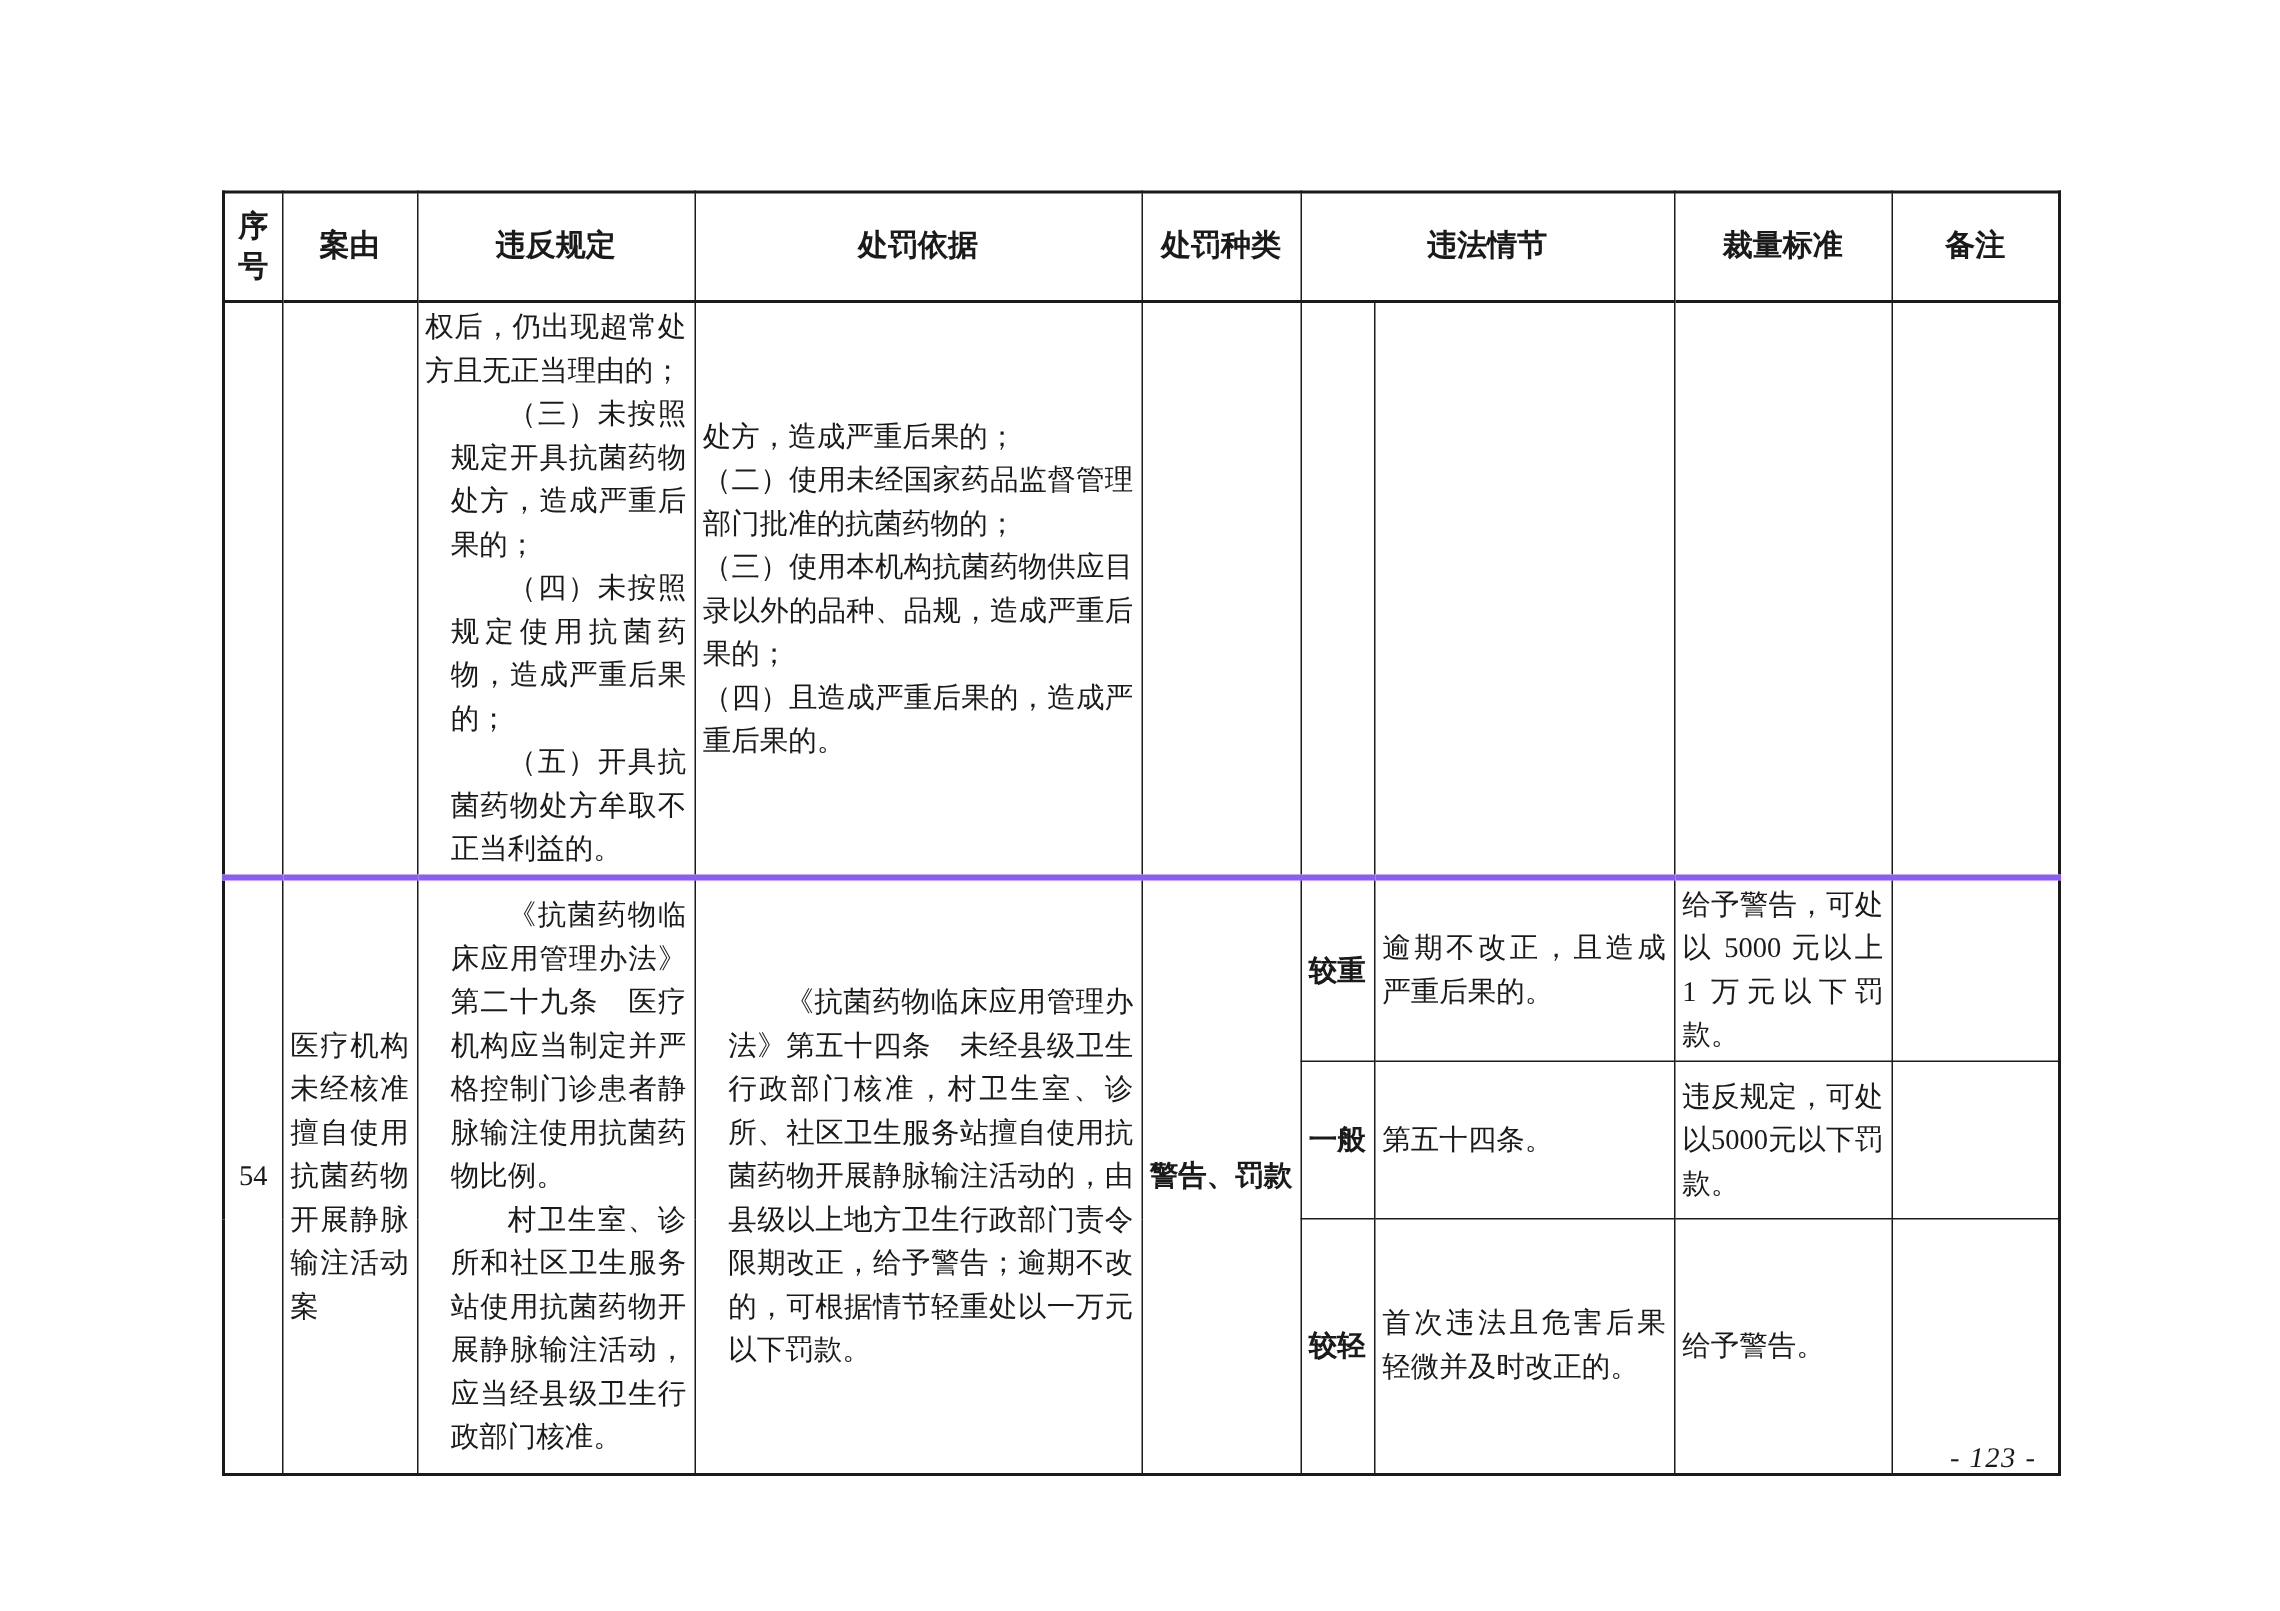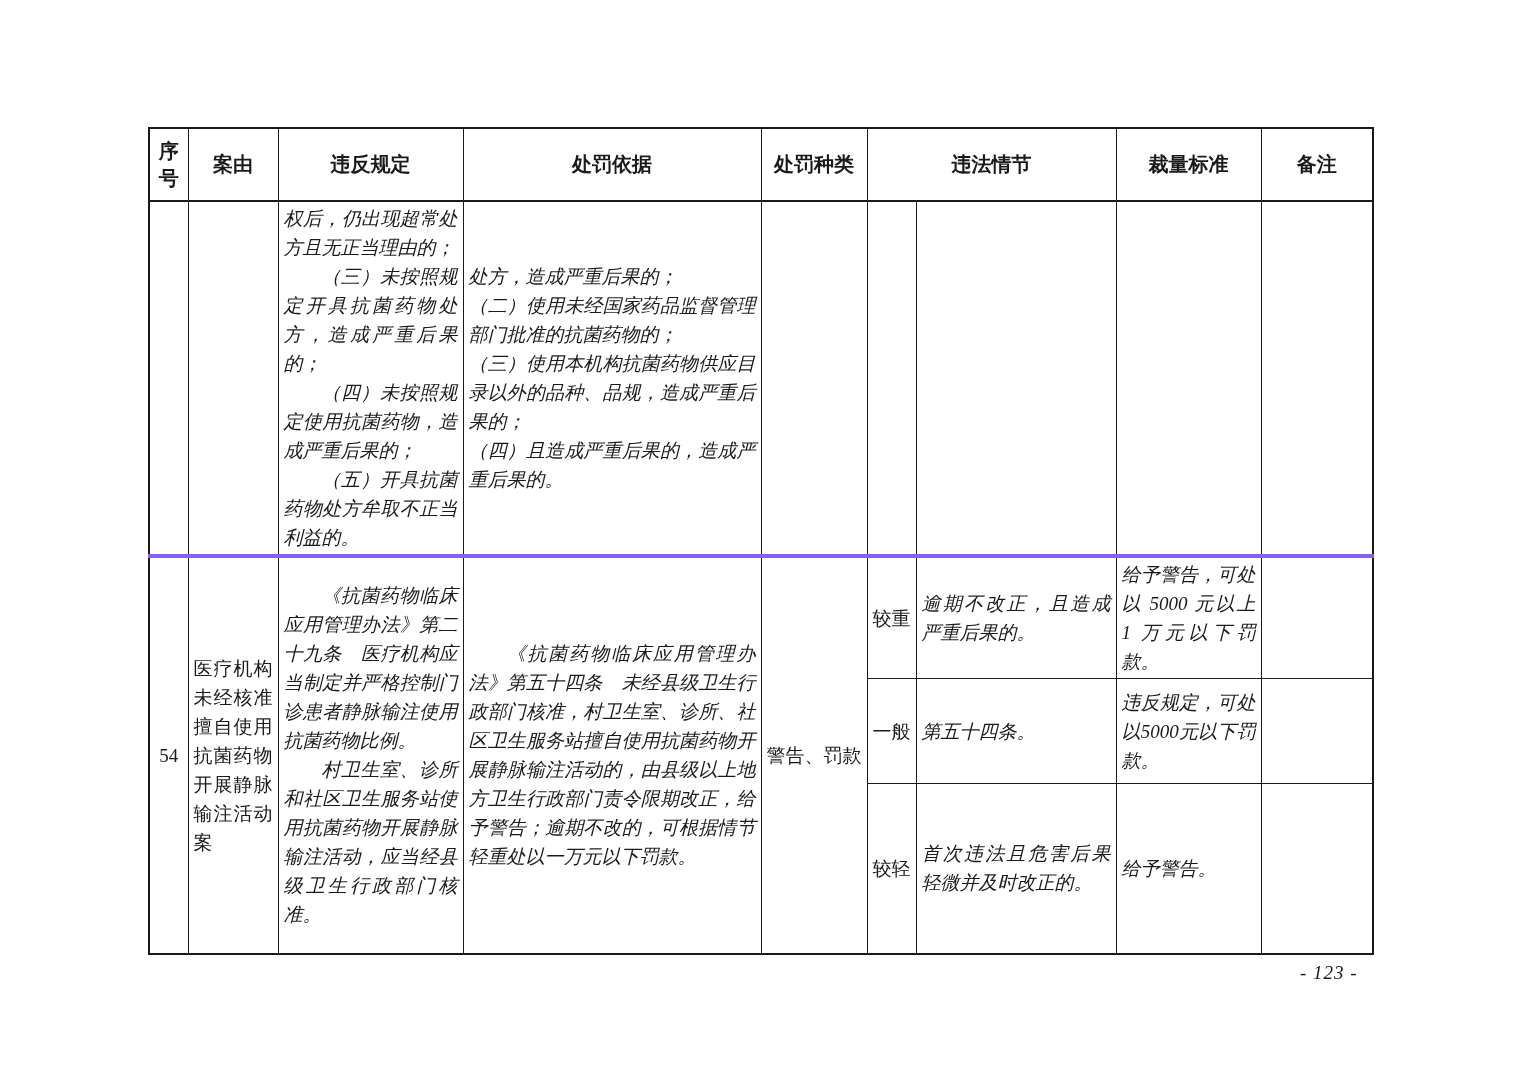--- a/index.html
+++ b/index.html
@@ -36,29 +36,28 @@
     font-size: 20px;
     line-height: 27px;
     text-align: center;
     border-bottom: 2px solid #1a1a1a;
     padding: 2px 2px;
   }
   tr.row-54 > td { border-top: 4px solid #8b5cf6; }
 
   .vtop { vertical-align: top; padding-top: 8px; }
   .center { text-align: center; }
-  .nowrap { white-space: nowrap; padding-left: 3px; padding-right: 3px; }
+  .nowrap { white-space: nowrap; padding-left: 3px; padding-right: 3px; font-weight: bold; }
   .just { text-align: justify; }
 
   .penalty-table p {
     margin: 0;
     text-align: justify;
-    font-style: italic;
   }
-  .penalty-table p.indent { text-indent: 2em; }
+  .penalty-table p.indent { text-indent: 2em; margin-left: 17px; }
 
   .page-number {
     position: absolute;
     left: 1300px; top: 962px;
     font-size: 19px;
     letter-spacing: 1px;
     font-style: italic;
   }
 </style>
 </head>

